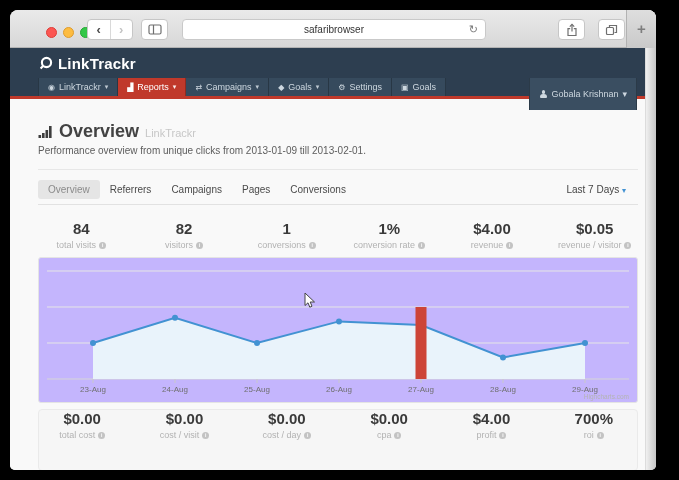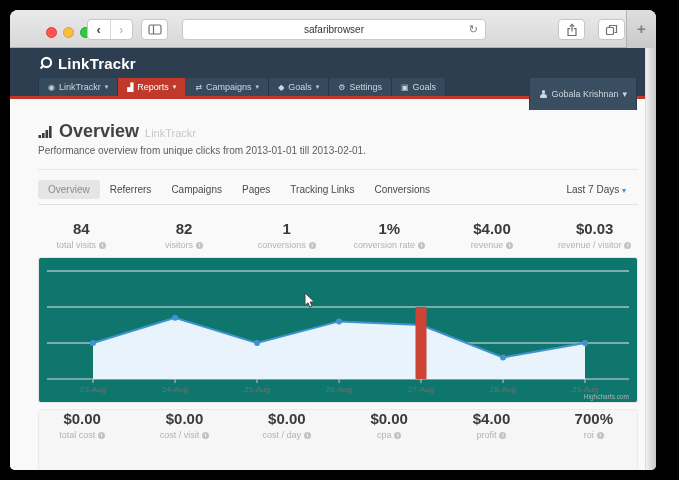--- a/index.html
+++ b/index.html
@@ -78,21 +78,21 @@
   .daterange .caret { color:#4292d2; font-size:8px; }
 
   .statsrow { margin-top:15px; display:flex; width:600px;gap:16px; }
   .stat { flex:1; text-align:center; }
   .stat .val { font-size:15px; font-weight:600; color:#3a3a3a; }
   .stat .lbl { margin-top:3px; font-size:9px; color:#b2b2b2; }
   .info-dot { display:inline-block; width:7px; height:7px; border-radius:50%; background:#c3c3c3;
               color:#fff; font-size:5px; line-height:7px; text-align:center; font-weight:bold;
               margin-left:3px; vertical-align:1px; font-style:normal; }
 
-  .chartpanel { margin-top:7px; width:600px; height:146px; background:#0f766e;
+  .chartpanel { margin-top:7px; width:600px; height:146px; background:#c4b5fd;
                 border:1px solid #e4e4e4; border-radius:3px; }
   .bottompanel { margin-top:6px; width:600px; height:62px; background:#f6f6f6;
                  border:1px solid #eaeaea; border-radius:4px; }
 
   .cursor { position:absolute; left:304px; top:292px; }
 </style>
 </head>
 <body>
 
 <div class="window">
@@ -190,29 +190,28 @@
       <div class="titlerow">
         <svg width="15" height="15" style="align-self:center">
           <rect x="0.5" y="11" width="2.6" height="3" fill="#3d3d3d"></rect>
           <rect x="4" y="9" width="2.6" height="5" fill="#3d3d3d"></rect>
           <rect x="7.5" y="6" width="2.6" height="8" fill="#3d3d3d"></rect>
           <rect x="11" y="2" width="2.6" height="12" fill="#3d3d3d"></rect>
         </svg>
         <span class="page-title">Overview</span>
         <span class="title-suffix">LinkTrackr</span>
       </div>
-      <div class="subtitle">Performance overview from unique clicks from 2013-01-01 till 2013-02-01.</div>
+      <div class="subtitle">Performance overview from unique clicks from 2013-01-09 till 2013-02-01.</div>
       <div class="divider"></div>
 
       <div class="tabsrow">
         <span class="tab active">Overview</span>
         <span class="tab">Referrers</span>
         <span class="tab">Campaigns</span>
         <span class="tab">Pages</span>
-        <span class="tab">Tracking Links</span>
         <span class="tab">Conversions</span>
         <span class="daterange">
           <span>Last 7 Days</span>
           <span class="caret">▾</span>
         </span>
       </div>
 
       <div class="statsrow">
         <div class="stat">
           <div class="val">84</div>
@@ -228,21 +227,21 @@
         </div>
         <div class="stat">
           <div class="val">1%</div>
           <div class="lbl"><span>conversion rate</span><i class="info-dot">i</i></div>
         </div>
         <div class="stat">
           <div class="val">$4.00</div>
           <div class="lbl"><span>revenue</span><i class="info-dot">i</i></div>
         </div>
         <div class="stat">
-          <div class="val">$0.03</div>
+          <div class="val">$0.05</div>
           <div class="lbl"><span>revenue / visitor</span><i class="info-dot">i</i></div>
         </div>
       </div>
 
       <div class="chartpanel">
         <svg id="chart-svg" width="598" height="144" viewBox="0 0 598 144">
             <line x1="8" y1="85" x2="590" y2="85" stroke="#e6e6e6" stroke-width="1"></line>
             <line x1="8" y1="49" x2="590" y2="49" stroke="#e6e6e6" stroke-width="1"></line>
             <line x1="8" y1="13" x2="590" y2="13" stroke="#e6e6e6" stroke-width="1"></line>
             <line x1="8" y1="121" x2="590" y2="121" stroke="#d6d6d6" stroke-width="1"></line>

